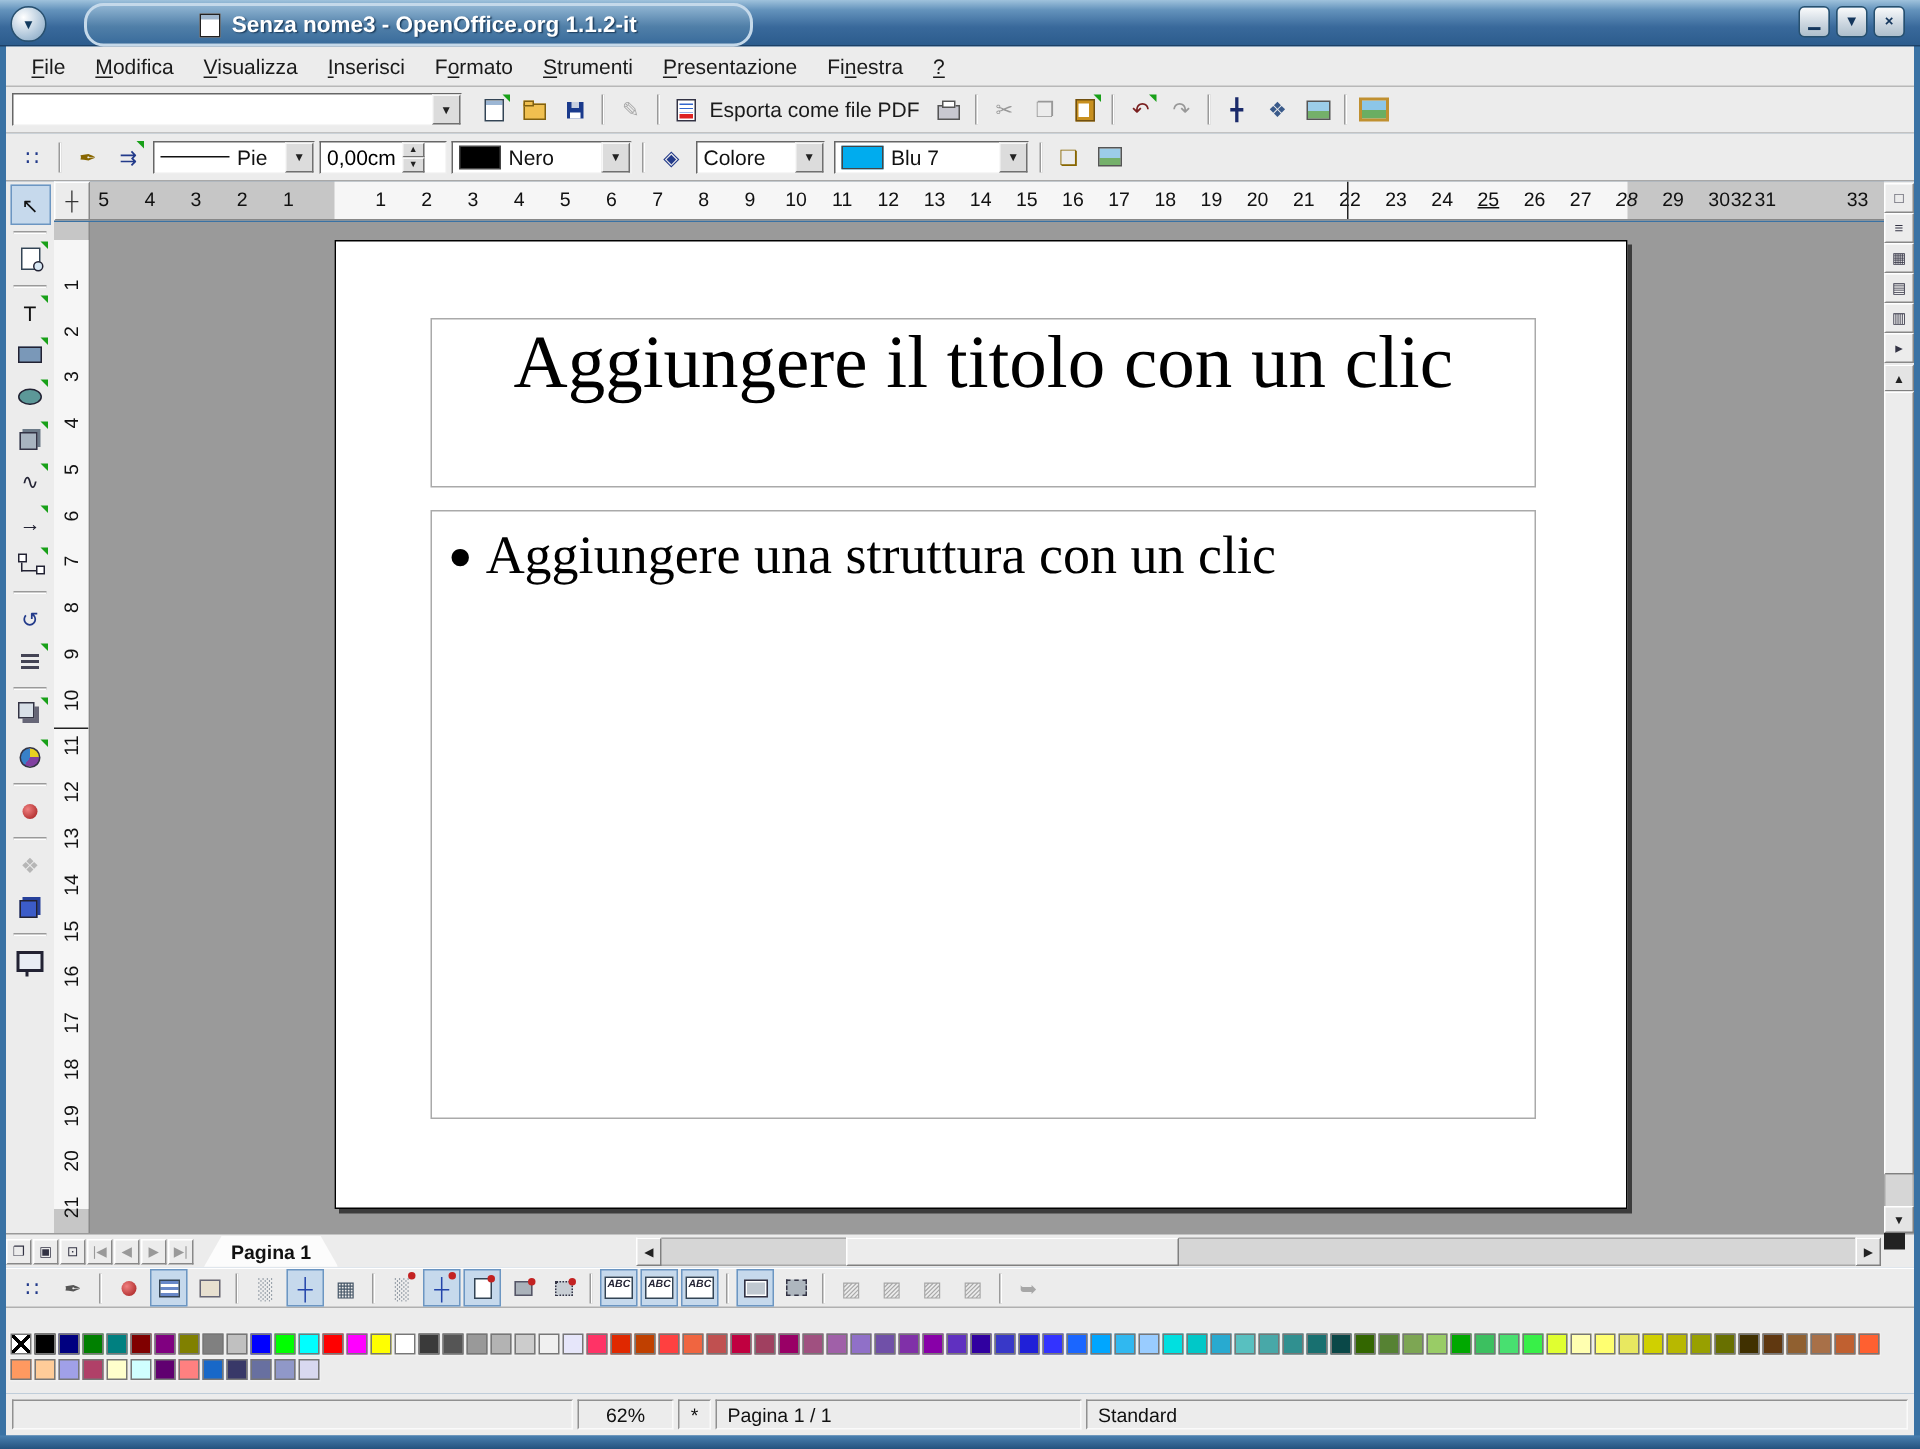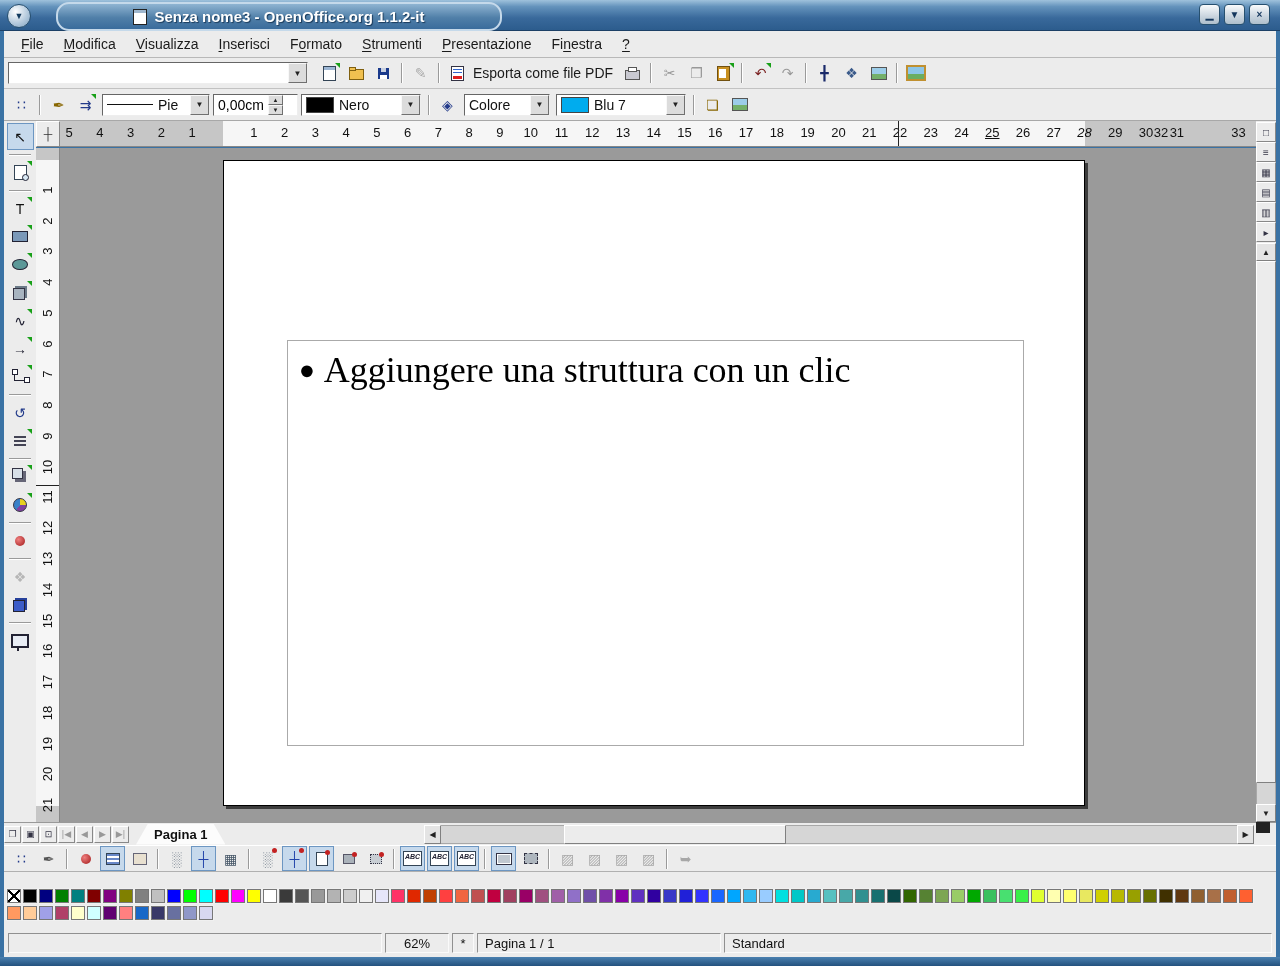--- a/index.html
+++ b/index.html
@@ -464,20 +464,23 @@
         <i class="i-cube3b"></i>
       </span>
       <span class="lsep"></span>
       <span class="ti">
         <i class="i-screen"></i>
       </span>
     </div>
 
   <div class="canvas">
     <div class="slide">
+      <div class="ph ph-title">
+        <div class="t">Aggiungere il titolo con un clic</div>
+      </div>
       <div class="ph ph-outline">
         <div class="t"><span class="b">●</span><span>Aggiungere una struttura con un clic</span></div>
       </div>
     </div>
   </div>
 
   <div class="rcol" id="rcol">
       <span class="vbtn" style="top: 1px;">□</span>
       <span class="vbtn" style="top: 21px;">≡</span>
       <span class="vbtn" style="top: 41px;">▦</span>

